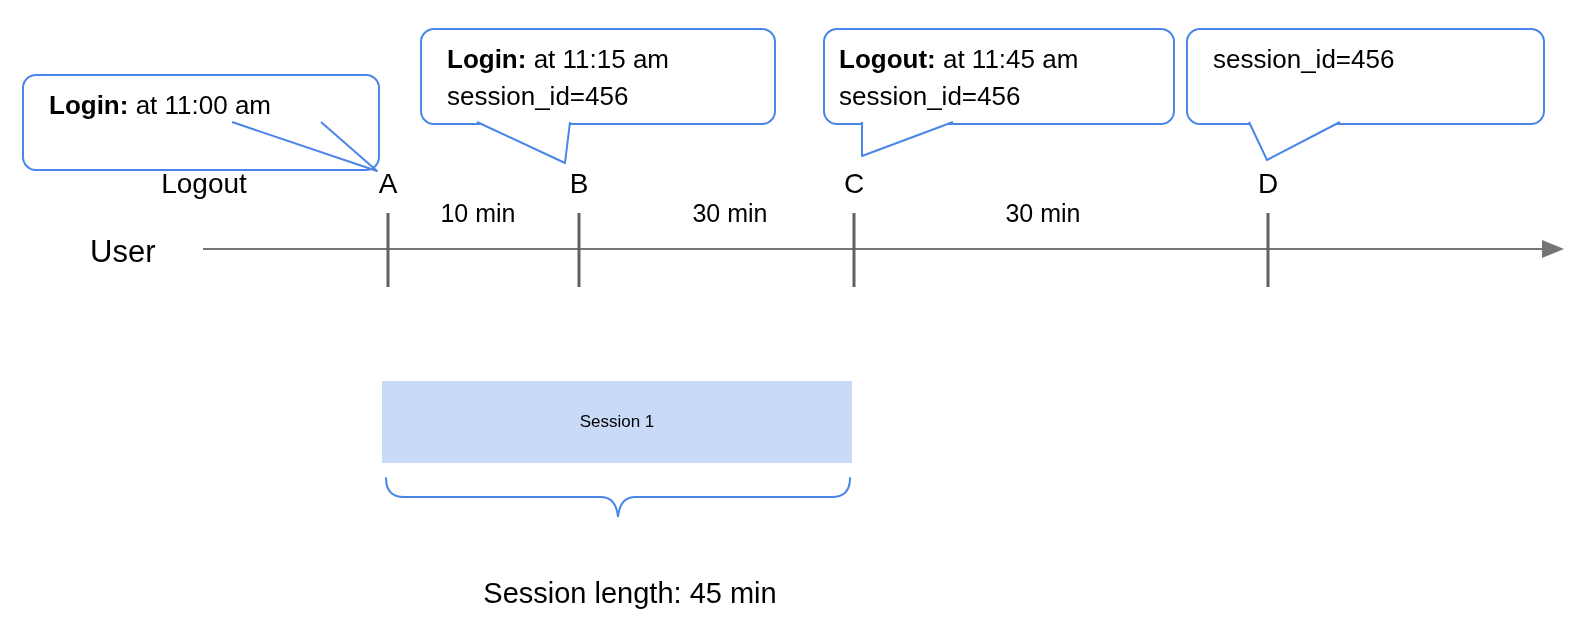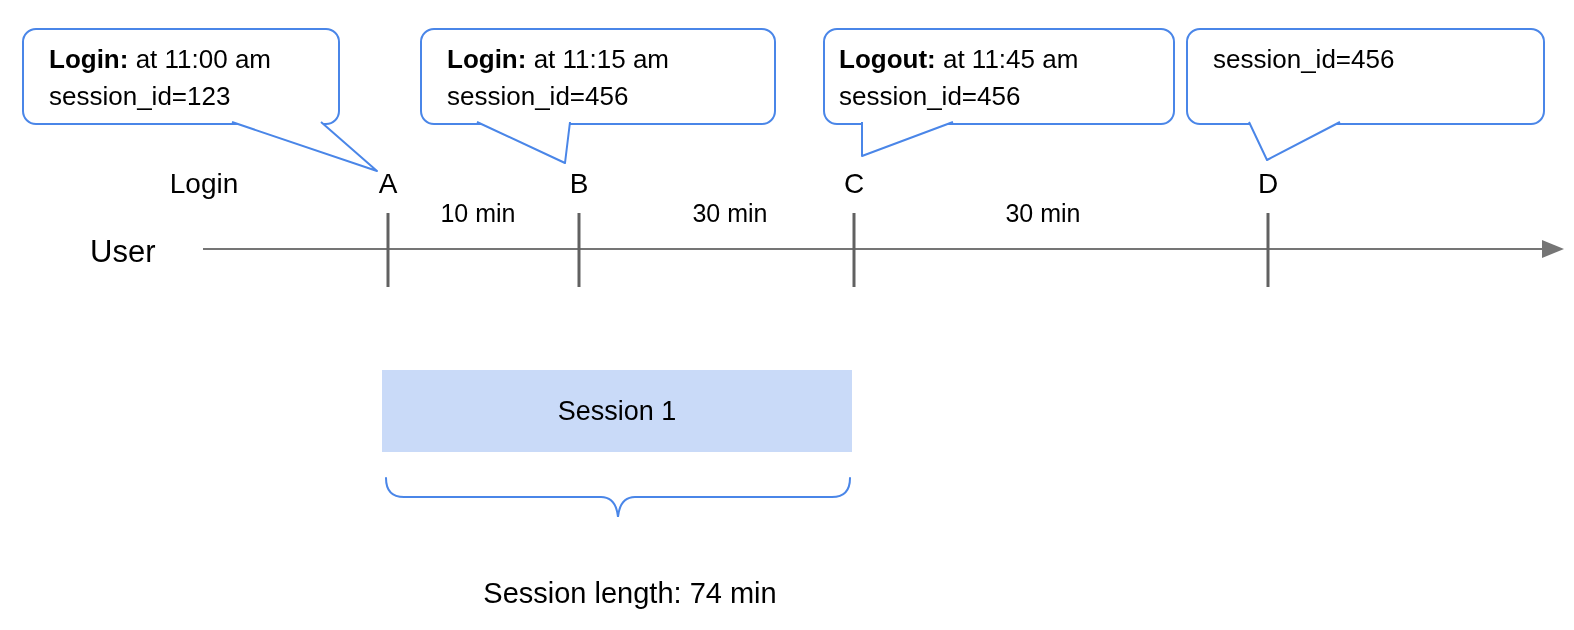--- a/index.html
+++ b/index.html
@@ -13,53 +13,52 @@
   body{font-family:"Liberation Sans", sans-serif;color:var(--ink);}
   .stage{position:relative;width:1574px;height:630px;background:#ffffff;overflow:hidden;}
 
   
   .bubble{
     position:absolute;top:28px;height:97px;box-sizing:border-box;
     background:#ffffff;border:2px solid var(--accent);border-radius:14px;
     padding:11px 10px 0 25px;font-size:26px;line-height:37px;white-space:nowrap;
   }
   .bubble .lbl{font-weight:bold;}
-  .b1{left:22px;width:318px;}
+  .b1{left:22px;width:358px;margin-top:46px;}
   .b2{left:420px;width:356px;}
   .b3{left:823px;width:352px;padding-left:14px;}
   .b4{left:1186px;width:359px;}
 
   
   .overlay{position:absolute;left:0;top:0;pointer-events:none;}
 
   
   .txt{position:absolute;white-space:nowrap;}
   .events-label{left:144px;top:168px;width:120px;text-align:center;font-size:28px;}
   .evt{top:168px;width:60px;text-align:center;font-size:28px;}
   .evt-a{left:358px;} .evt-b{left:549px;} .evt-c{left:824px;} .evt-d{left:1238px;}
   .interval{top:199px;width:140px;text-align:center;font-size:25px;}
   .iv-1{left:408px;} .iv-2{left:660px;} .iv-3{left:973px;}
   .user-label{left:90px;top:234px;font-size:31px;text-align:right;}
 
   
   .session-bar{
-    position:absolute;left:382px;top:370px;width:470px;height:82px;
+    position:absolute;left:382px;top:381px;width:470px;height:82px;
     background:var(--session-fill);display:flex;align-items:center;justify-content:center;
-    font-size:27px;
+    font-size:17px;
   }
   .session-caption{left:430px;top:577px;width:400px;text-align:center;font-size:29px;}
 </style>
 </head>
 <body>
 
 <div class="stage">
 
   <div class="bubble b1">
     <div><span class="lbl">Login:</span><span> at 11:00 am</span></div>
-    <div>session_id=123</div>
   </div>
   <div class="bubble b2">
     <div><span class="lbl">Login:</span><span> at 11:15 am</span></div>
     <div>session_id=456</div>
   </div>
   <div class="bubble b3">
     <div><span class="lbl">Logout:</span><span> at 11:45 am</span></div>
     <div>session_id=456</div>
   </div>
   <div class="bubble b4">
@@ -77,30 +76,30 @@
     <polygon points="1542,240 1564,249 1542,258" fill="#757575"></polygon>
 
     <line x1="388" y1="213" x2="388" y2="287" stroke="#616161" stroke-width="3"></line>
     <line x1="579" y1="213" x2="579" y2="287" stroke="#616161" stroke-width="3"></line>
     <line x1="854" y1="213" x2="854" y2="287" stroke="#616161" stroke-width="3"></line>
     <line x1="1268" y1="213" x2="1268" y2="287" stroke="#616161" stroke-width="3"></line>
 
     <path d="M 386,478 Q 386,497 404,497 L 601,497 Q 616,497 618,517 Q 620,497 635,497 L 832,497 Q 850,497 850,478" fill="none" stroke="#4a86e8" stroke-width="2" stroke-linecap="round"></path>
   </svg>
 
-  <div class="txt events-label">Login</div>
+  <div class="txt events-label">Logout</div>
   <div class="txt evt evt-a">A</div>
   <div class="txt evt evt-b">B</div>
   <div class="txt evt evt-c">C</div>
   <div class="txt evt evt-d">D</div>
 
   <div class="txt interval iv-1">10 min</div>
   <div class="txt interval iv-2">30 min</div>
   <div class="txt interval iv-3">30 min</div>
 
   <div class="txt user-label">User</div>
 
   <div class="session-bar">
     <span>Session 1</span>
   </div>
-  <div class="txt session-caption">Session length: 74 min</div>
+  <div class="txt session-caption">Session length: 45 min</div>
 
 </div>
 
 </body></html>

